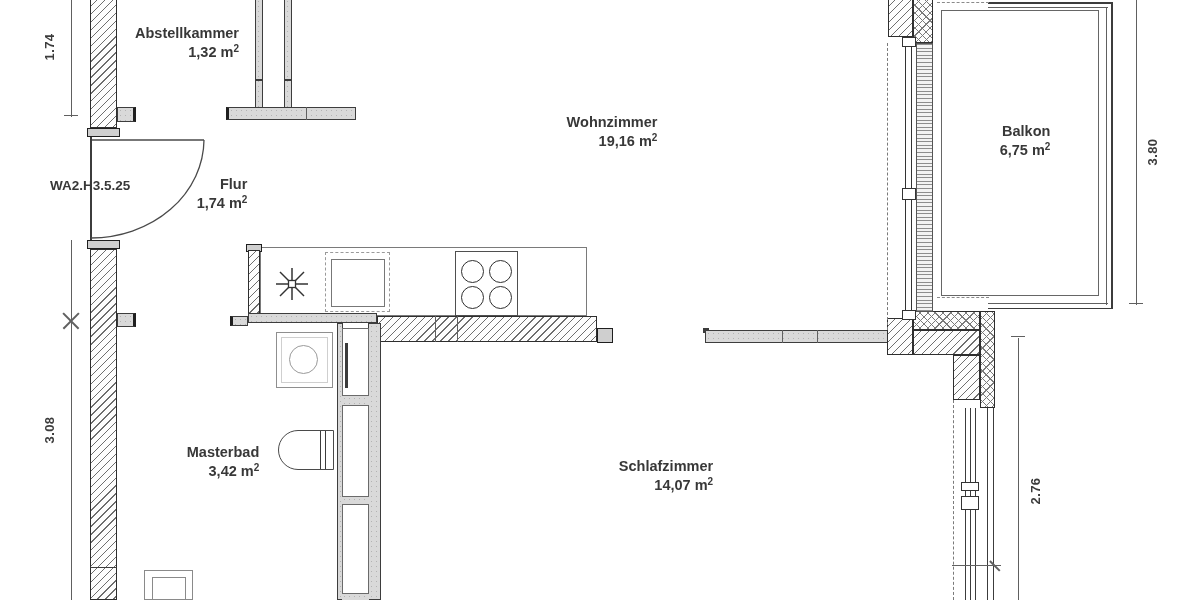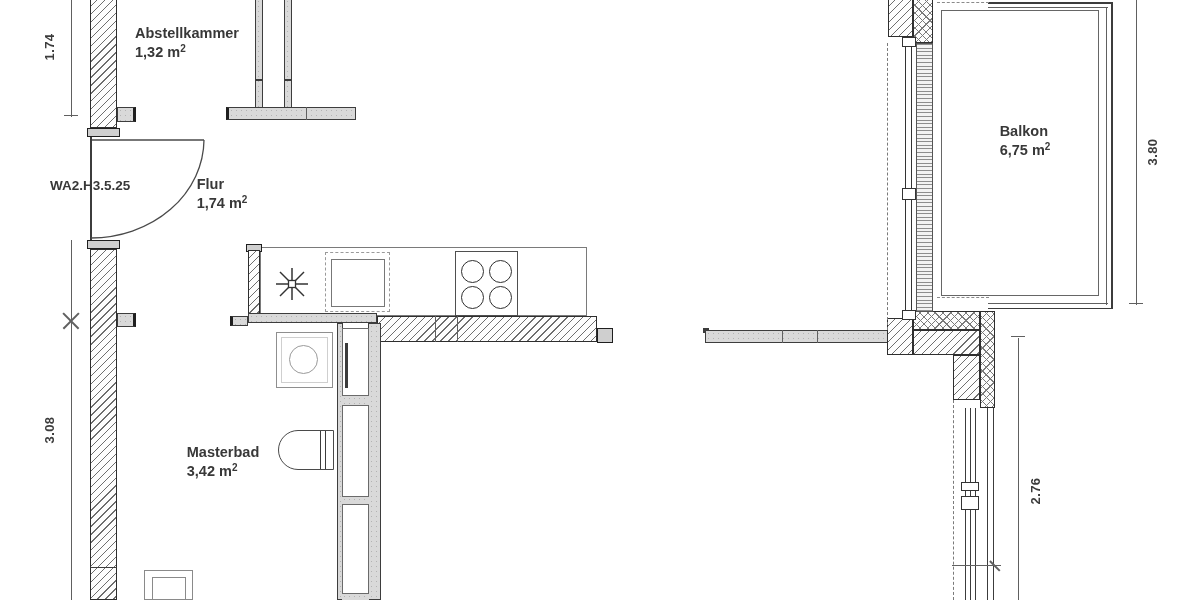--- a/index.html
+++ b/index.html
@@ -25,21 +25,21 @@
   .ln{background:#3c3c3c;}
   .lng{background:#606060;}
   .dashv{border-left:1.6px dashed #7a7a7a;}
   .dashh{border-top:1.5px dashed #8a8a8a;}
   .white-box{background:#ffffff;border:1px solid #6a6a6a;}
   .sill{background-color:#f3f3f3;
         background-image:repeating-linear-gradient(to bottom,#8e8e8e 0 1px,transparent 1px 3.6px);
         border:1px solid #555;}
   .glass{background:#fff;border-left:1.3px solid #333;border-right:1.3px solid #333;}
   .fixture{border:1.3px solid #8f8f8f;background:#fff;}
-  .room-label{position:absolute;transform:translateX(-50%);text-align:left;color:#383838;
+  .room-label{position:absolute;transform:translateX(-50%);text-align:right;color:#383838;
               font-size:14.5px;font-weight:600;line-height:19px;white-space:nowrap;}
   .room-area .sup{font-size:10px;position:relative;top:-5px;font-weight:600;}
   .dim-text{position:absolute;transform:translate(-50%,-50%) rotate(-90deg);
             font-size:13px;font-weight:600;color:#3c3c3c;letter-spacing:.4px;white-space:nowrap;}
   .unit-code{position:absolute;font-size:13.5px;font-weight:600;color:#383838;white-space:nowrap;}
   .burner{position:absolute;border:1.6px solid #2f2f2f;border-radius:50%;background:#fff;box-sizing:border-box;}
 </style>
 </head>
 <body>
 
@@ -174,22 +174,30 @@
   <div class="unit-code" style="left:50px;top:178px;">WA2.H3.5.25</div>
 
   <div class="room-label" style="left:187px;top:24px;">
     <div>Abstellkammer</div>
     <div class="room-area"><span>1,32 m</span><span class="sup">2</span></div>
   </div>
   <div class="room-label" style="left:222px;top:175px;">
     <div>Flur</div>
     <div class="room-area"><span>1,74 m</span><span class="sup">2</span></div>
   </div>
+  <div class="room-label" style="left:612px;top:113px;">
+    <div>Wohnzimmer</div>
+    <div class="room-area"><span>19,16 m</span><span class="sup">2</span></div>
+  </div>
   <div class="room-label" style="left:1025px;top:122px;">
     <div>Balkon</div>
     <div class="room-area"><span>6,75 m</span><span class="sup">2</span></div>
   </div>
   <div class="room-label" style="left:223px;top:443px;">
     <div>Masterbad</div>
     <div class="room-area"><span>3,42 m</span><span class="sup">2</span></div>
   </div>
+  <div class="room-label" style="left:666px;top:457px;">
+    <div>Schlafzimmer</div>
+    <div class="room-area"><span>14,07 m</span><span class="sup">2</span></div>
+  </div>
 
 </div>
 
 </body></html>

